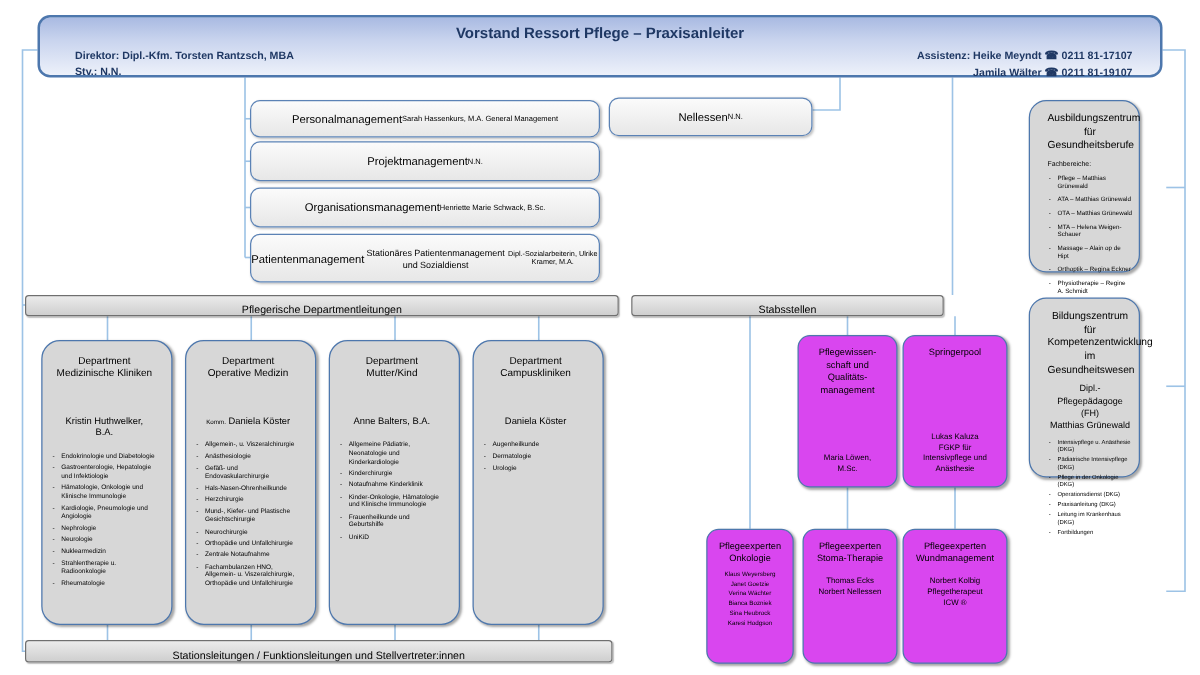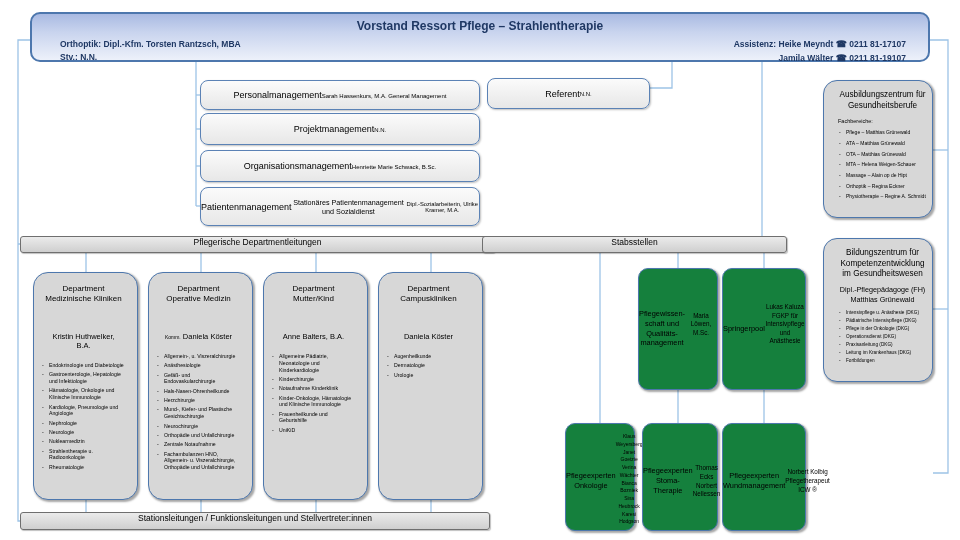--- a/index.html
+++ b/index.html
@@ -21,44 +21,44 @@
         background:linear-gradient(180deg,#fbfbfb,#e7e7e7);box-shadow:1px 1px 2px rgba(0,0,0,.25);
         display:flex;flex-direction:row;align-items:center;justify-content:center;text-align:center}
   .mbox .t{font-size:9px}
   .mbox .s{font-size:6px;margin-top:1px}
   .mbox .s1{font-size:7.2px;margin-top:1px}
   .mbox .s2{font-size:5.8px}
 
   
   .bar{position:absolute;box-sizing:border-box;z-index:2;border:1px solid #6f6f6f;border-radius:3px;
        background:linear-gradient(180deg,#ebebeb,#cfcfcf);box-shadow:1px 1px 1px rgba(0,0,0,.25);
-       display:flex;align-items:flex-start;justify-content:center;font-size:8.5px}
+       display:flex;align-items:flex-end;justify-content:center;font-size:8.5px}
 
   
   .dept{position:absolute;top:272px;width:105px;height:228px;box-sizing:border-box;z-index:2;
         border:1.5px solid #4d77ad;border-radius:15px;background:#d7d7d7;
         box-shadow:1.5px 1.5px 2px rgba(0,0,0,.35);padding:11px 11px 4px 7px}
   .dept .t{text-align:center;font-size:8px;white-space:pre-line;line-height:1.3;height:30px}
   .dept .leader{text-align:center;font-size:7.5px;margin:18px 4px 12px}
   .dept .prefix{font-size:5px}
   .li{display:flex;font-size:5.2px;line-height:1.3;margin-bottom:2.6px;text-align:left}
   .li .dash{width:7px;flex:none;padding-left:1px}
 
   
   .sbox{position:absolute;box-sizing:border-box;z-index:2;border:1.5px solid #4d77ad;border-radius:10px;
-        background:#15803d;box-shadow:1.5px 1.5px 2px rgba(0,0,0,.35);
-        display:flex;flex-direction:row;align-items:center;text-align:center}
+        background:#d946ef;box-shadow:1.5px 1.5px 2px rgba(0,0,0,.35);
+        display:flex;flex-direction:column;align-items:center;text-align:center}
   .sbox .t{font-size:7.4px;white-space:pre-line;line-height:1.35;margin-top:8px}
   .sbox .s{font-size:6.3px;white-space:pre-line;line-height:1.35}
   .sbox.split{justify-content:space-between;padding-bottom:9px}
   .names{font-size:5px;line-height:1.55;margin-top:5px;white-space:pre-line}
   .names.big{font-size:6.3px;margin-top:9px;line-height:1.4}
 
   
-  .rbox{position:absolute;left:823px;width:110px;box-sizing:border-box;z-index:2;
+  .rbox{position:absolute;left:823px;width:89px;box-sizing:border-box;z-index:2;
         border:1.5px solid #4d77ad;border-radius:14px;background:#d7d7d7;
         box-shadow:1.5px 1.5px 2px rgba(0,0,0,.35);padding:9px 5px 4px 14px}
   .rbox .t{text-align:center;font-size:8.2px;white-space:pre-line;line-height:1.3}
   .rbox .lbl{font-size:5.5px;margin:7px 0 5px}
   .rbox .sub{text-align:center;font-size:7.2px;white-space:pre-line;line-height:1.35;margin-top:5px}
   .rbox.r1 .li{font-size:5px;margin-bottom:4.2px}
   .rbox.r2 .li{font-size:4.7px;margin-bottom:1.8px;margin-top:6px}
   .rbox.r2 .li ~ .li{margin-top:0}
   .rbox.r3 .sub{text-align:left;font-size:7px;margin-top:14px;padding-left:2px}
 </style>
@@ -91,23 +91,23 @@
       <polyline points="600,253 600,423"></polyline>
       <polyline points="678,390 678,423"></polyline>
         <polyline points="764,390 764,423"></polyline>
       <polyline points="930,40 948,40 948,473 933,473"></polyline>
       <polyline points="948,150 933,150"></polyline>
         <polyline points="948,309 933,309"></polyline>
     </g>
   </svg>
 
   <div class="hdr">
-    <div class="hdr-title">Vorstand Ressort Pflege – Strahlentherapie</div>
+    <div class="hdr-title">Vorstand Ressort Pflege – Praxisanleiter</div>
     <div class="hdr-left">
-      <div>Orthoptik: Dipl.-Kfm. Torsten Rantzsch, MBA</div>
+      <div>Direktor: Dipl.-Kfm. Torsten Rantzsch, MBA</div>
       <div>Stv.: N.N.</div>
     </div>
     <div class="hdr-right">
       <div>
         <span>Assistenz: Heike Meyndt</span>
         <span class="phone">☎</span>
         <span>0211 81-17107</span>
       </div>
       <div>
         <span>Jamila Wälter</span>
@@ -128,28 +128,28 @@
   <div class="mbox" style="left:200px;top:150px;width:280px;height:32px">
     <div class="t">Organisationsmanagement</div>
     <div class="s">Henriette Marie Schwack, B.Sc.</div>
   </div>
   <div class="mbox" style="left:200px;top:187px;width:280px;height:39px">
     <div class="t">Patientenmanagement</div>
     <div class="s1">Stationäres Patientenmanagement und Sozialdienst</div>
     <div class="s2">Dipl.-Sozialarbeiterin, Ulrike Kramer, M.A.</div>
   </div>
   <div class="mbox" style="left:487px;top:78px;width:163px;height:31px">
-    <div class="t">Referent</div>
+    <div class="t">Nellessen</div>
     <div class="s">N.N.</div>
   </div>
 
   <div class="bar" style="left:20px;top:236px;width:475px;height:17px">
     <span>Pflegerische Departmentleitungen</span>
   </div>
-  <div class="bar" style="left:482px;top:236px;width:305px;height:17px">
+  <div class="bar" style="left:505px;top:236px;width:250px;height:17px">
     <span>Stabsstellen</span>
   </div>
   <div class="bar" style="left:20px;top:512px;width:470px;height:18px">
     <span>Stationsleitungen / Funktionsleitungen und Stellvertreter:innen</span>
   </div>
 
   <div class="dept" style="left:33px">
     <div class="t">Department
 Medizinische Kliniken</div>
     <div class="leader">

